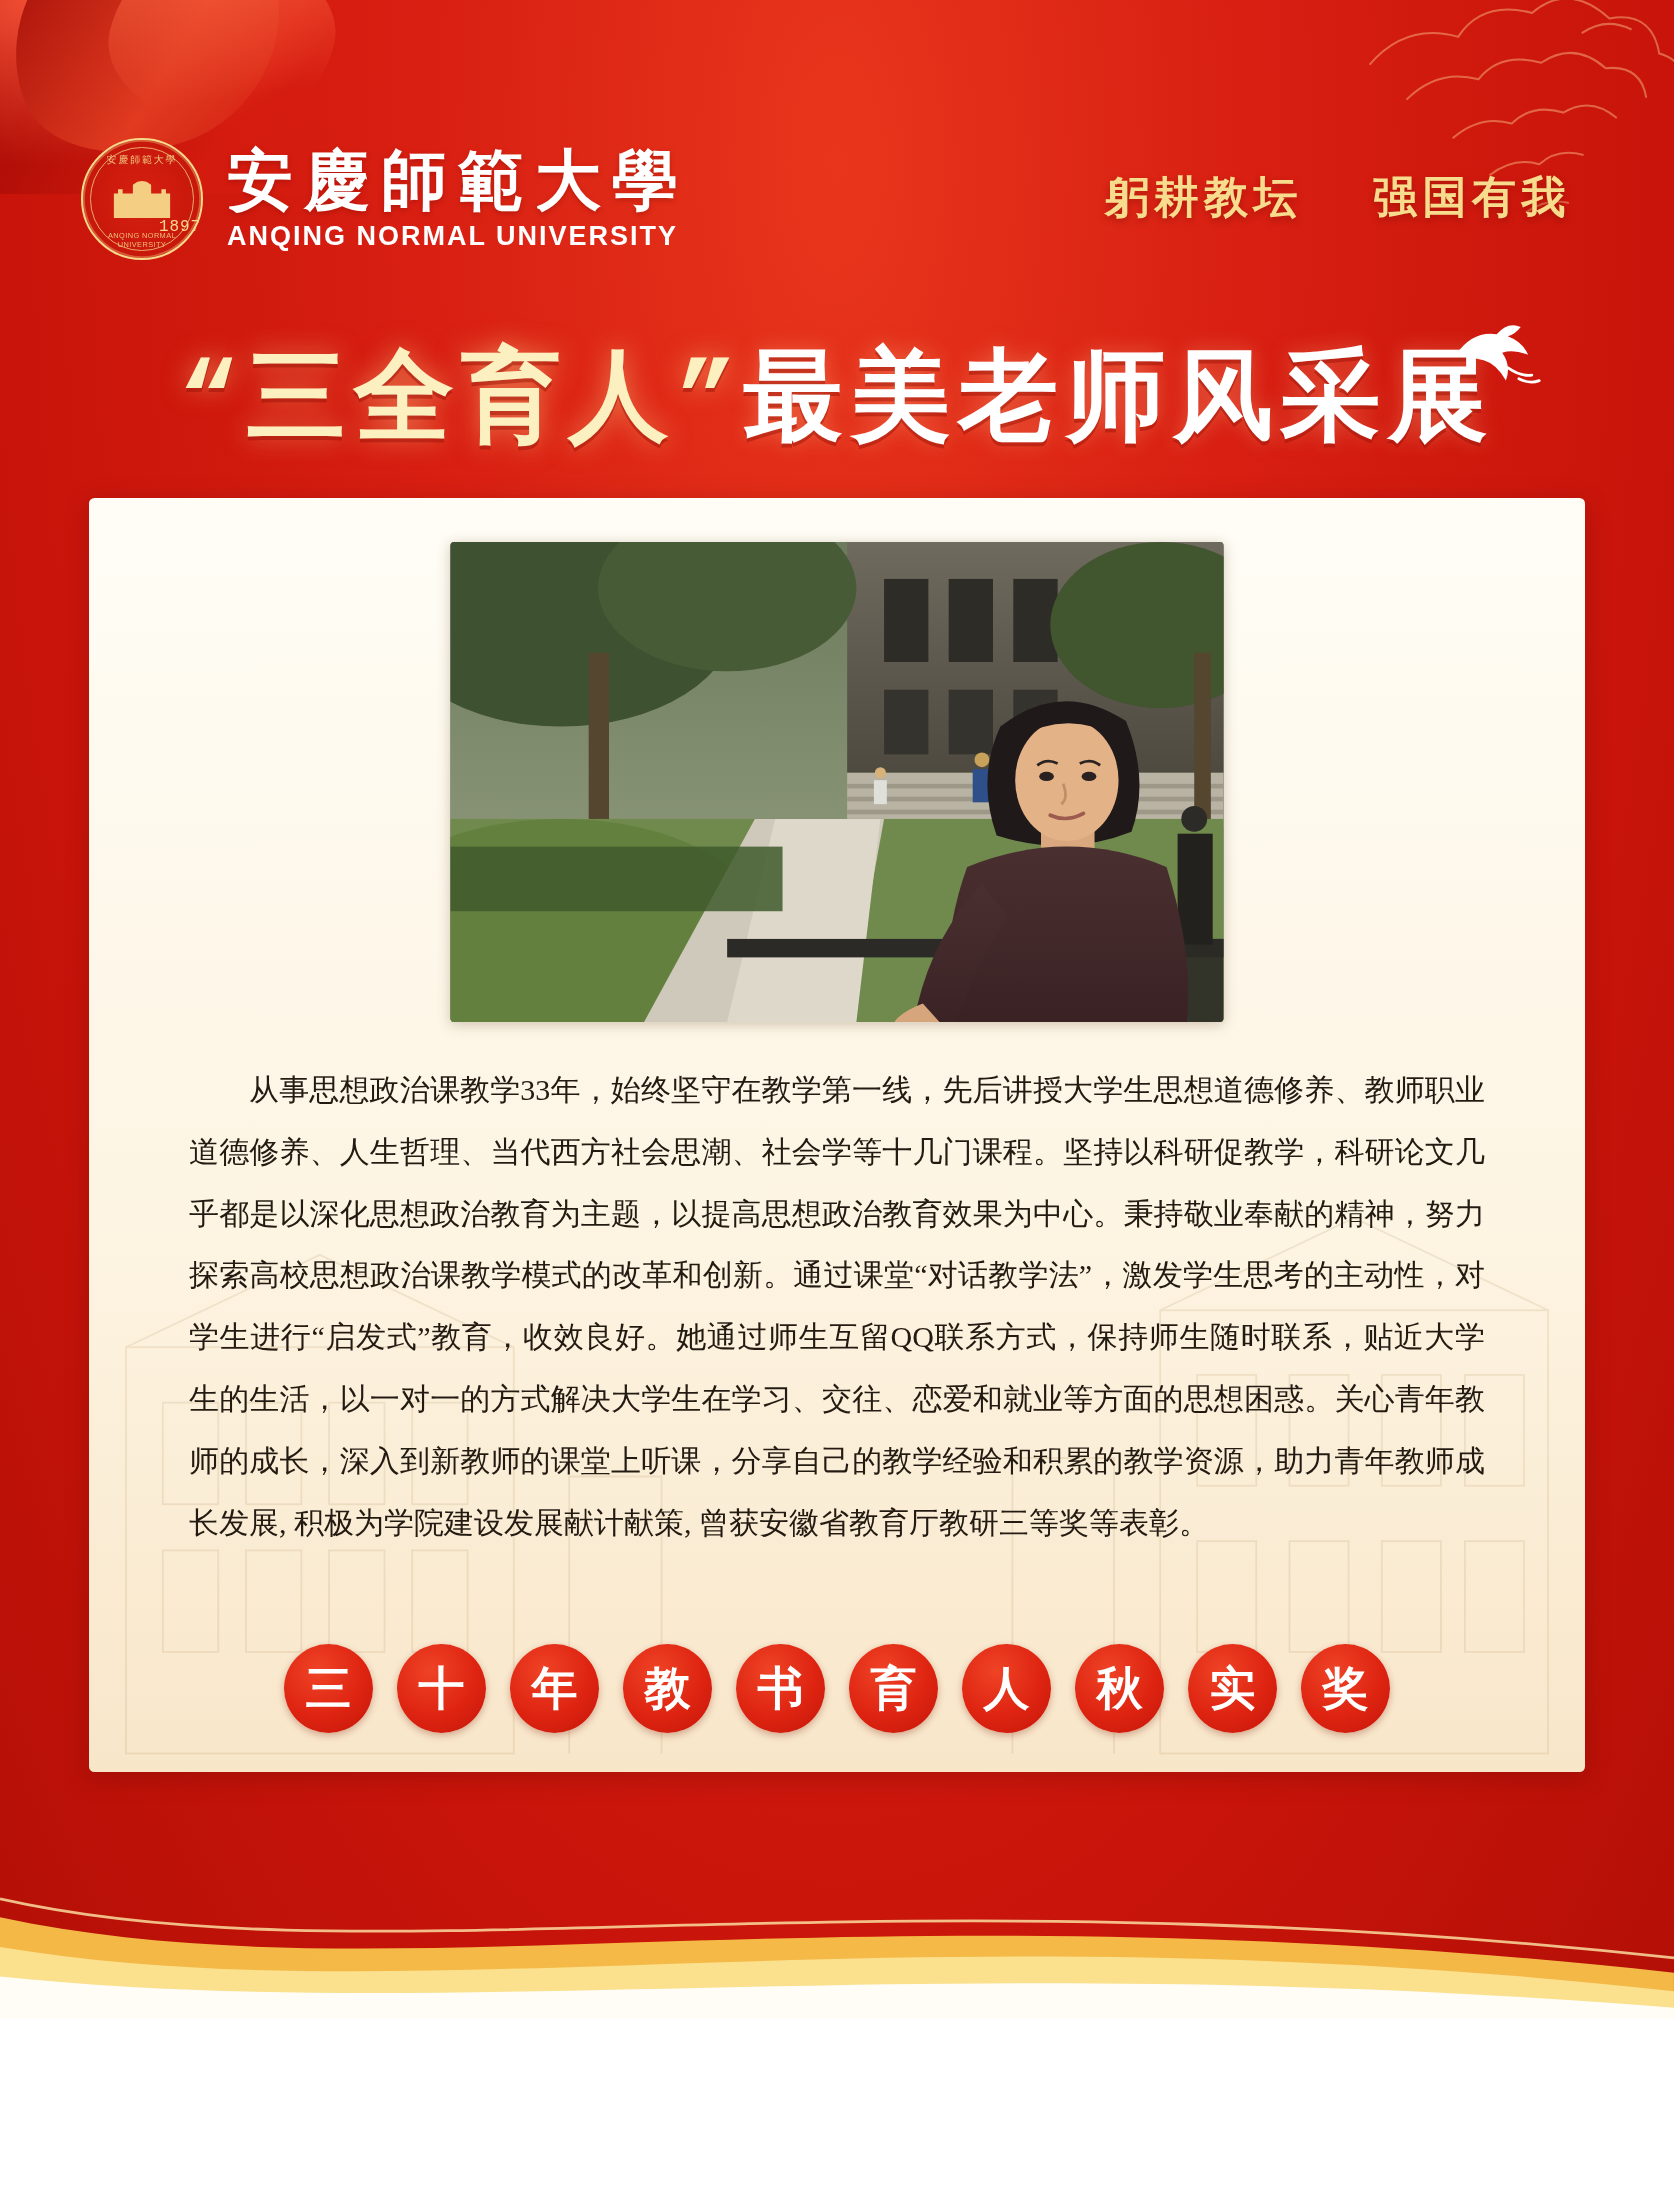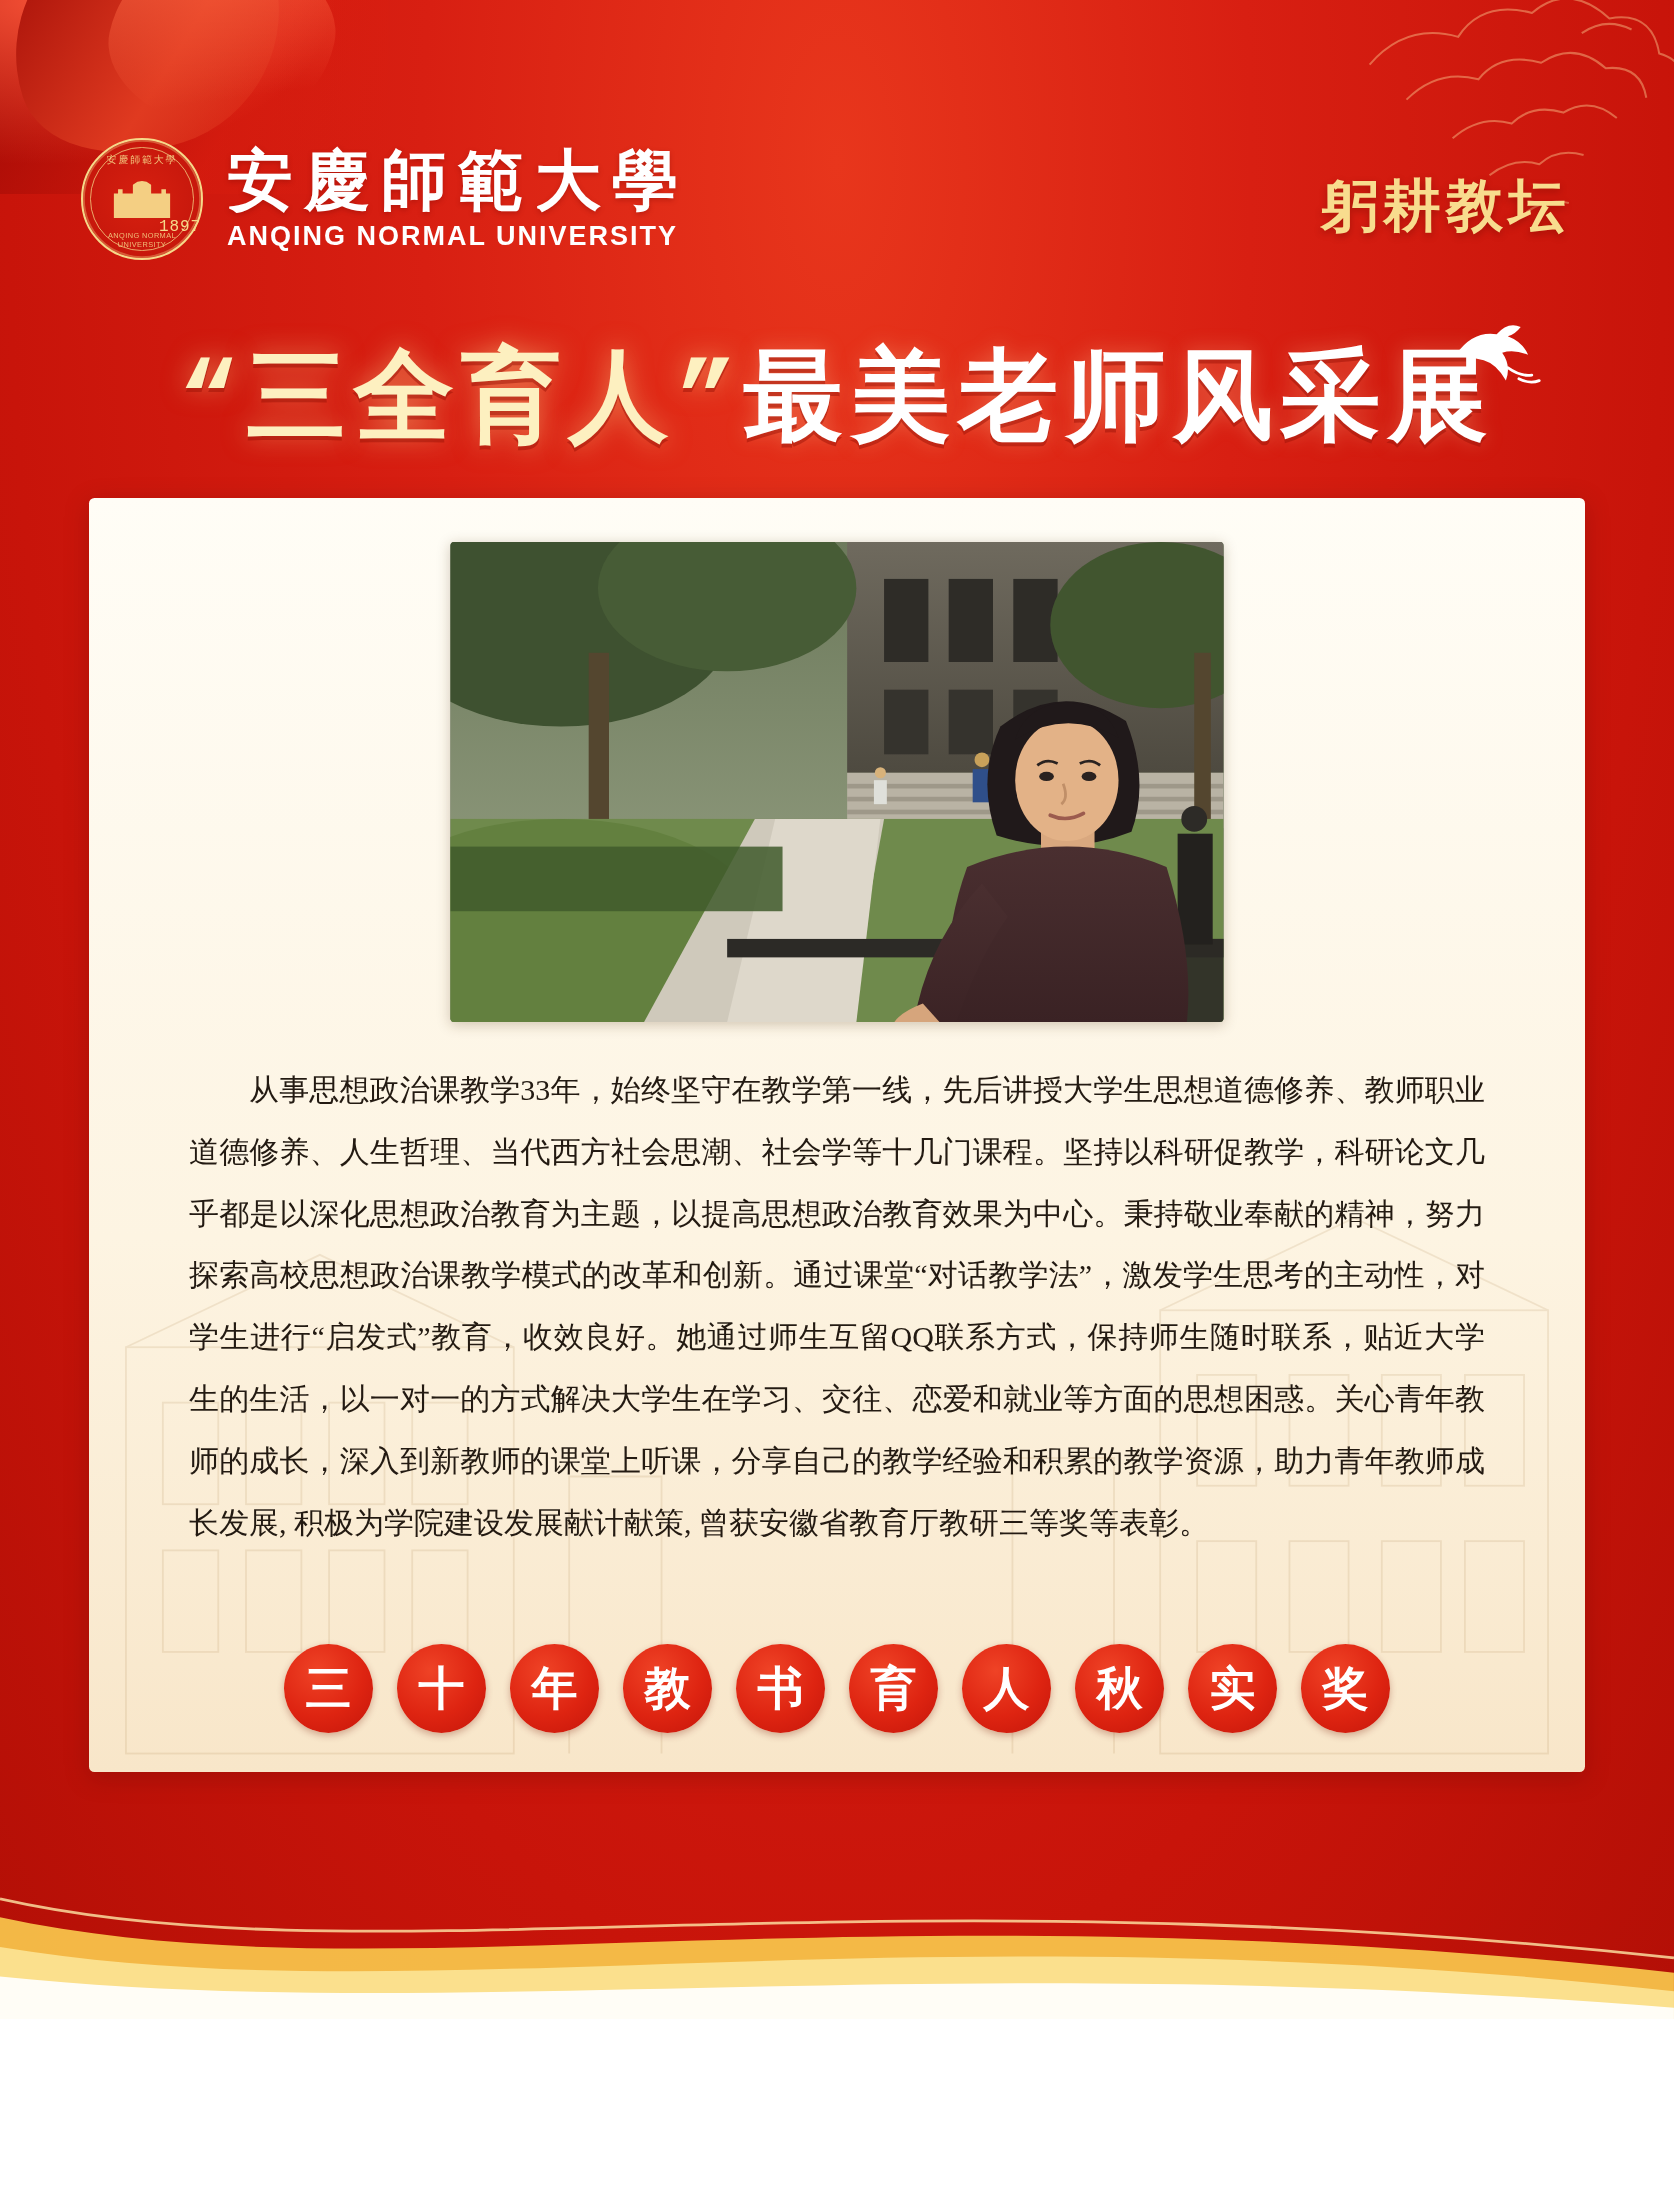--- a/index.html
+++ b/index.html
@@ -138,21 +138,21 @@
     margin-top: 5.5px;
   }
 
   .slogan {
     position: absolute;
     top: 168px; right: 103px;
     display: flex;
     gap: 70px;
     font-family: "Liberation Serif", serif;
     font-weight: 700;
-    font-size: 57px;
+    font-size: 44px;
     letter-spacing: 5.5px;
     color: #f8dc8e;
     text-shadow: 0 2.8px 7.4px rgba(120,10,0,.45);
   }
 
   
   .main-title {
     position: absolute;
     top: 330px; left: 0; right: 0;
     text-align: center;
@@ -285,20 +285,21 @@
       <div class="seal-bottom-text">ANQING NORMAL UNIVERSITY</div>
     </div>
     <div class="uni-names">
       <div class="uni-cn">安慶師範大學</div>
       <div class="uni-en">ANQING NORMAL UNIVERSITY</div>
     </div>
   </div>
 
   <div class="slogan">
     <span>躬耕教坛</span>
+    <span>强国有我</span>
   </div>
 
   <div class="main-title">
     <span class="quote-part">“三全育人”</span><span class="plain-part">最美老师风采展</span>
   </div>
 
   <div class="dove">
     <svg viewBox="0 0 120 90" aria-hidden="true">
       <path d="M14 44 q18 -26 44 -22 q12 -14 26 -8 q-6 8 -14 10 q16 6 22 20 q-16 -6 -28 -2 q10 14 4 30 q-10 -18 -24 -22 q-16 -4 -30 -6 z" fill="#ffffff"></path>
       <path d="M70 58 q14 10 26 8" stroke="#ffffff" stroke-width="3" fill="none" stroke-linecap="round"></path>

